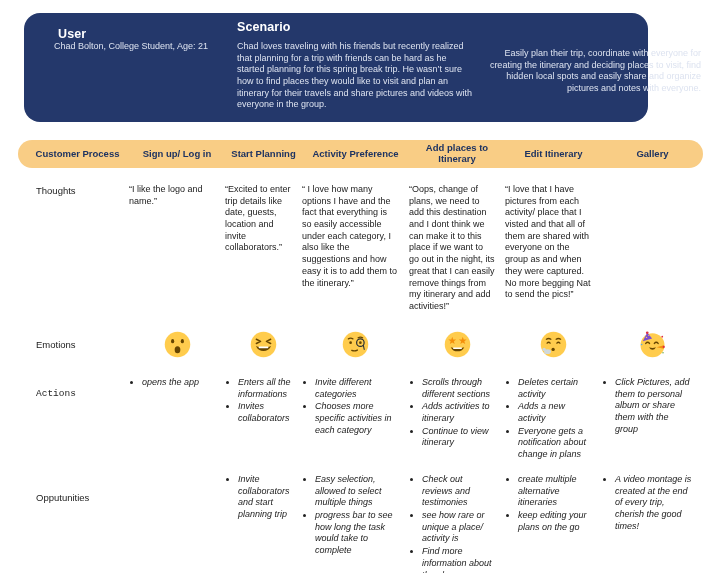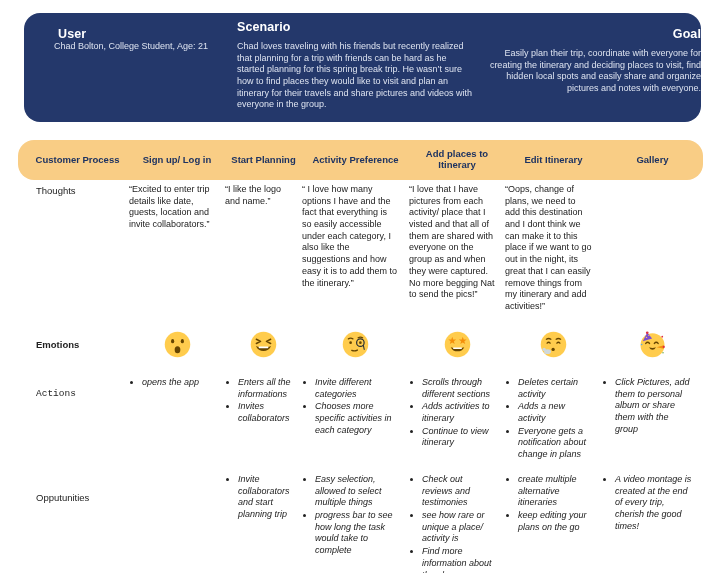--- a/index.html
+++ b/index.html
@@ -8,21 +8,21 @@
     width: 721px; height: 573px;
     font-family: "Liberation Sans", sans-serif;
     color: #222222;
     overflow: hidden;
     position: relative;
   }
 
   
   .persona-card {
     position: absolute; left: 24px; top: 13px;
-    width: 677px; height: 109px;
+    width: 624px; height: 109px;
     background: #24386B;
     border-radius: 16px;
   }
   .persona-block { position: absolute; color:#fff; }
   .persona-block h2 { font-size: 12.5px; font-weight: bold; letter-spacing: .1px; }
   .persona-block p  { font-size: 9px; line-height: 1.3; color: #DDE3F0; margin-top: 7px; }
   .block-user     { left: 30px;  top: 14px; width: 185px; }
   .block-user p   { margin-top: 0; padding-left: 0; }
   .block-user h2  { padding-left: 4px; }
   .block-scenario { left: 213px; top: 7px;  width: 237px; }
@@ -31,42 +31,42 @@
   
   .grid-row {
     display: grid;
     grid-template-columns: 111px 96px 77px 107px 96px 97px 101px;
     width: 685px;
     margin-left: 18px;
   }
   .process-bar {
     margin-top: 127px; 
     position: absolute; top: 140px; left: 18px; margin: 0;
-    height: 40px;
+    height: 28px;
     background: #F9CD85;
     border-radius: 16px;
     align-items: center;
   }
   .process-bar .col-head {
     font-size: 9.5px; font-weight: bold; color:#1E3361;
     text-align: center; line-height: 1.15; padding: 0 4px;
   }
   .process-bar .col-head:first-child { padding-left: 12px; }
 
   .table-body { position: absolute; top: 171px; left: 0; width: 721px; }
 
   .row-label { font-size: 9.5px; color:#222; padding-left: 18px; }
 
   .cell { font-size: 9px; line-height: 1.3; padding-right: 10px; }
 
   .row-thoughts { min-height: 147px; }
   .row-thoughts .cell { padding-top: 13px; }
   .row-thoughts .row-label { padding-top: 14px; }
 
-  .row-emotions { min-height: 52px; align-items: center; font-weight: bold; }
+  .row-emotions { min-height: 52px; align-items: center; }
   .emoji-cell { display: flex; justify-content: center; align-items: center; }
   .emoji-cell svg { width: 27px; height: 27px; }
 
   .row-actions { min-height: 96px; }
   .row-actions .cell { padding-top: 7px; }
   .row-actions .row-label { padding-top: 18px; font-family: Liberation Mono, monospace; }
 
   .row-opportunities { min-height: 107px; }
   .row-opportunities .cell { padding-top: 8px; }
   .row-opportunities .row-label { padding-top: 26px; }
@@ -99,25 +99,25 @@
   <div class="col-head">Activity Preference</div>
   <div class="col-head">Add places to Itinerary</div>
   <div class="col-head">Edit Itinerary</div>
   <div class="col-head">Gallery</div>
 </div>
 
 <div class="table-body">
 
   <div class="grid-row row-thoughts">
     <div class="row-label">Thoughts</div>
+    <div class="cell">“I like the logo and name.”</div>
     <div class="cell">“Excited to enter trip details like date, guests, location and invite collaborators.”</div>
-    <div class="cell">“I like the logo and name.”</div>
     <div class="cell">“ I love how many options I have and the fact that everything is so easily accessible under each category, I also like the suggestions and how easy it is to add them to the itinerary.”</div>
+    <div class="cell">“Oops, change of plans, we need to add this destination and I dont think we can make it to this place if we want to go out in the night, its great that I can easily remove things from my itinerary and add activities!”</div>
     <div class="cell">“I love that I have pictures from each activity/ place that I visted and that all of them are shared with everyone on the group as and when they were captured. No more begging Nat to send the pics!”</div>
-    <div class="cell">“Oops, change of plans, we need to add this destination and I dont think we can make it to this place if we want to go out in the night, its great that I can easily remove things from my itinerary and add activities!”</div>
   </div>
 
   <div class="grid-row row-emotions">
     <div class="row-label">Emotions</div>
 
     <div class="emoji-cell">
       <svg viewBox="0 0 36 36" role="img" aria-label="face-with-open-mouth">
         <circle cx="18" cy="18" r="17" fill="#FFCC4D"></circle>
         <ellipse cx="11.5" cy="13.5" rx="2.1" ry="2.9" fill="#664500"></ellipse>
         <ellipse cx="24.5" cy="13.5" rx="2.1" ry="2.9" fill="#664500"></ellipse>

